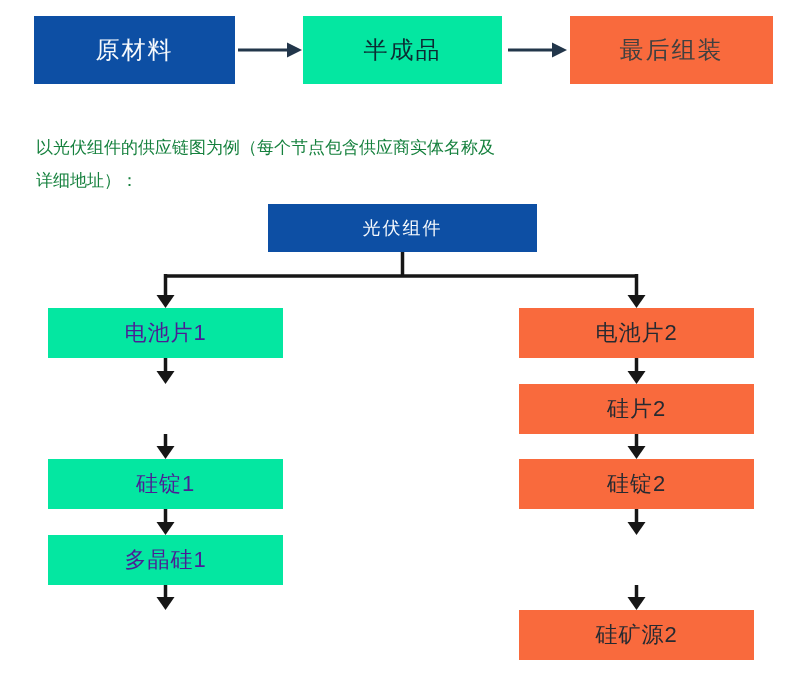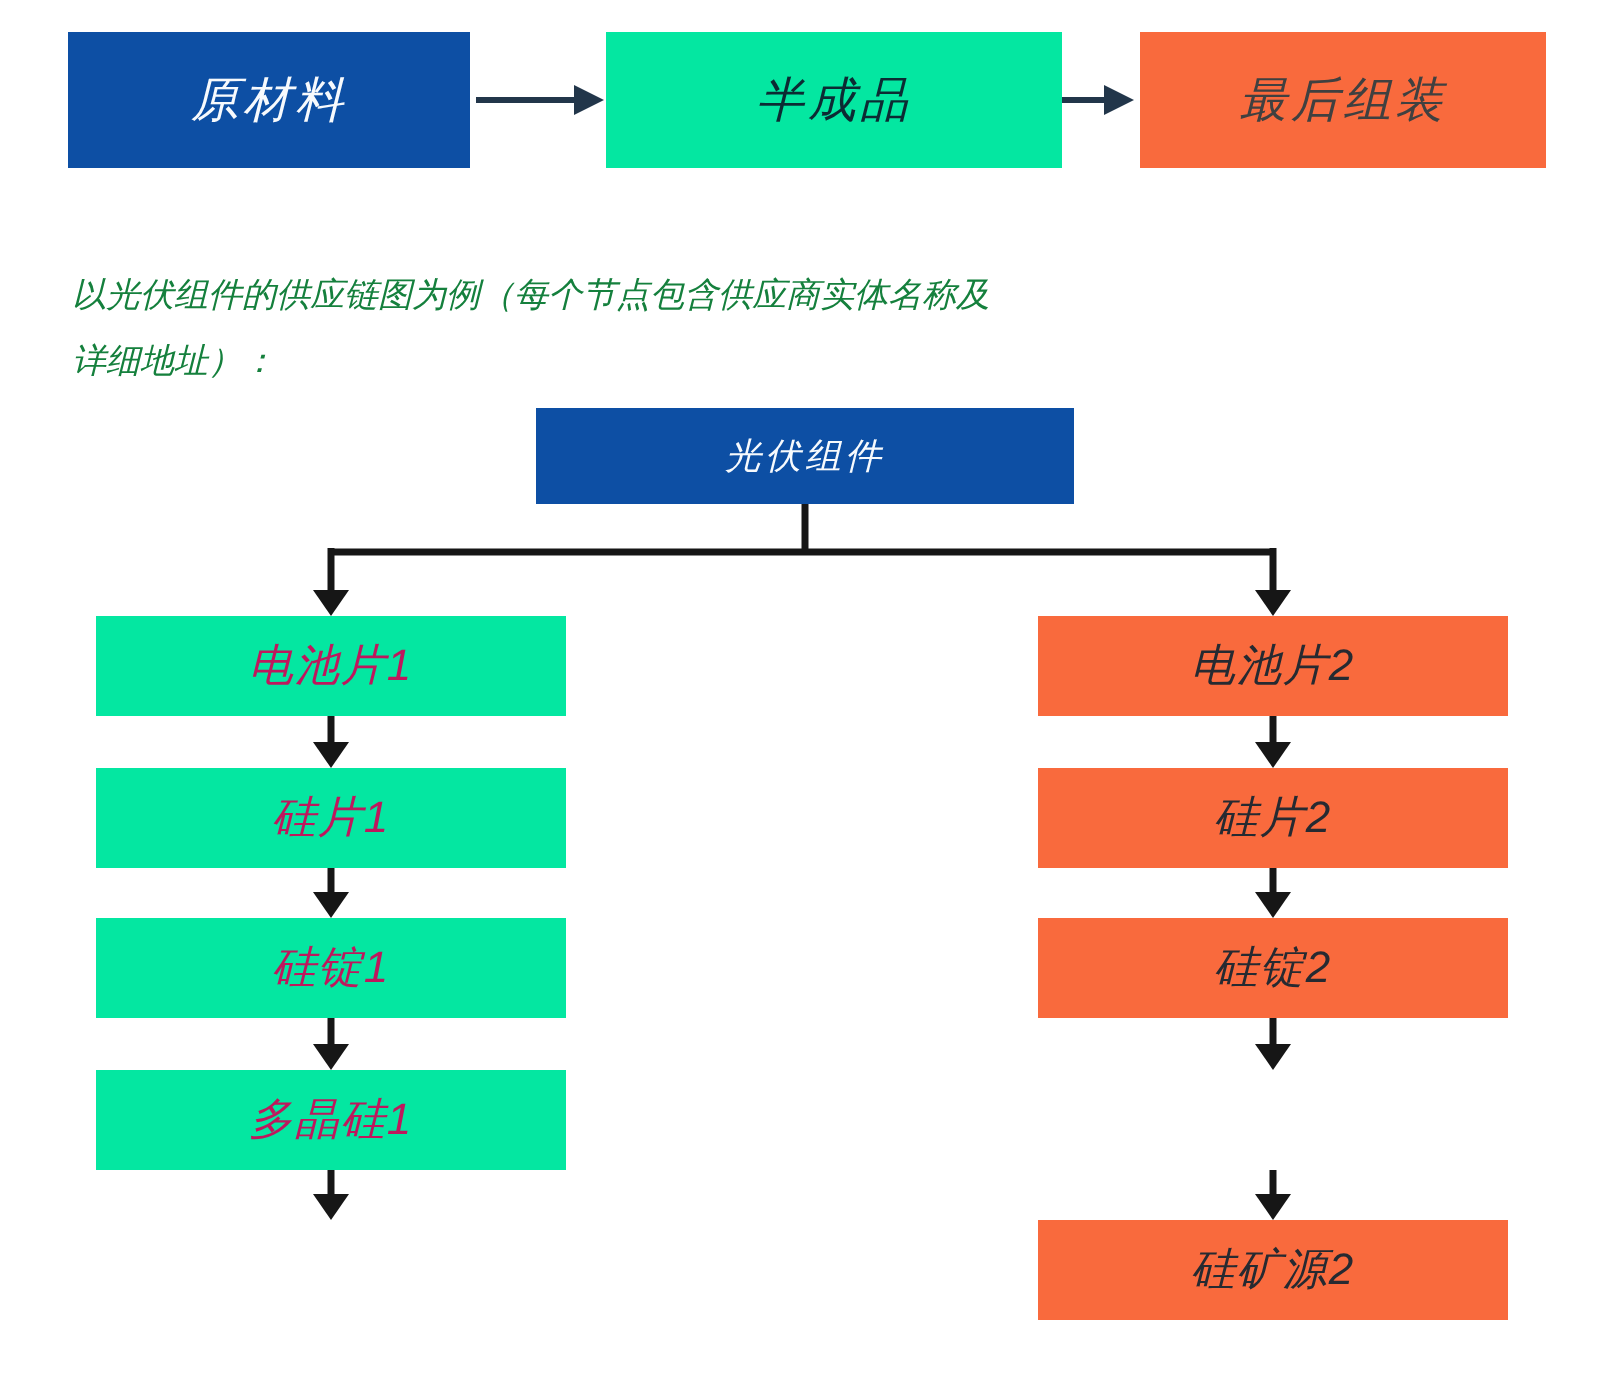--- a/index.html
+++ b/index.html
@@ -3,21 +3,20 @@
 <meta charset="utf-8">
 <style>
   html, body { margin: 0; padding: 0; background: #ffffff; }
   .canvas {
     position: relative;
     width: 800px;
     height: 690px;
     background: #ffffff;
     font-family: "Liberation Sans", "DejaVu Sans", sans-serif;
     overflow: hidden;
-    font-style: italic;
   }
   .connector-layer {
     position: absolute;
     left: 0; top: 0;
     width: 800px; height: 690px;
     pointer-events: none;
   }
   .node {
     position: absolute;
     display: flex;
@@ -55,21 +54,21 @@
     font-size: 18px;
     font-weight: 500;
     letter-spacing: 2px;
   }
   .chain-node {
     width: 235px; height: 50px;
     font-size: 22px;
     font-weight: 500;
     letter-spacing: 1px;
   }
-  .chain-node.mint   { left: 48px;  background: var(--mint-green); color: #be185d; }
+  .chain-node.mint   { left: 48px;  background: var(--mint-green); color: #4c1d95; }
   .chain-node.orange { left: 519px; background: var(--orange);     color: #262a31; }
   .row-0 { top: 308px; }
   .row-1 { top: 384px; }
   .row-2 { top: 459px; }
   .row-3 { top: 535px; }
   .row-4 { top: 610px; }
 </style>
 </head>
 <body>
 
@@ -107,32 +106,31 @@
       <line x1="636.5" y1="434" x2="636.5" y2="447" stroke-width="3.5"></line>
       <polygon points="627.5,446 645.5,446 636.5,459" stroke="none"></polygon>
       <line x1="636.5" y1="509" x2="636.5" y2="523" stroke-width="3.5"></line>
       <polygon points="627.5,522 645.5,522 636.5,535" stroke="none"></polygon>
       <line x1="636.5" y1="585" x2="636.5" y2="598" stroke-width="3.5"></line>
       <polygon points="627.5,597 645.5,597 636.5,610" stroke="none"></polygon>
     </g>
   </svg>
 
   <div class="node flow-node blue" style="left:34px;width:201px;">原材料</div>
-  <div class="node flow-node mint" style="left:303px;width:228px;">半成品</div>
+  <div class="node flow-node mint" style="left:303px;width:199px;">半成品</div>
   <div class="node flow-node orange" style="left:570px;width:203px;">最后组装</div>
 
   <div class="caption">
     <div>以光伏组件的供应链图为例（每个节点包含供应商实体名称及</div>
     <div>详细地址）：</div>
   </div>
 
   <div class="node root-node">光伏组件</div>
 
   <div class="node chain-node mint row-0">电池片1</div>
-  <div class="node chain-node mint row-1">硅片1</div>
   <div class="node chain-node mint row-2">硅锭1</div>
   <div class="node chain-node mint row-3">多晶硅1</div>
 
   <div class="node chain-node orange row-0">电池片2</div>
   <div class="node chain-node orange row-1">硅片2</div>
   <div class="node chain-node orange row-2">硅锭2</div>
   <div class="node chain-node orange row-4">硅矿源2</div>
 
 </div>
 

